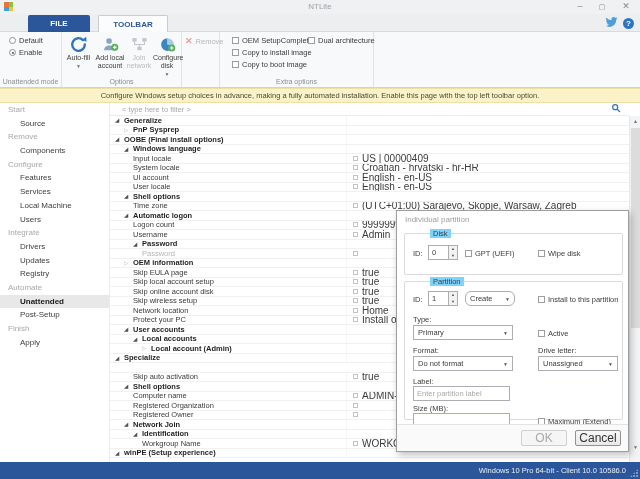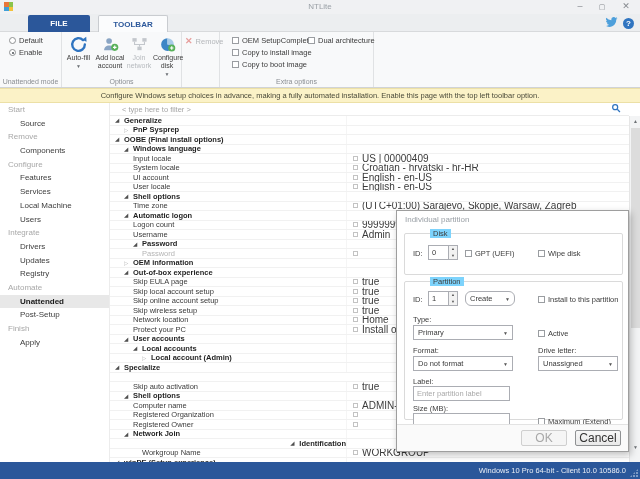--- a/index.html
+++ b/index.html
@@ -381,47 +381,40 @@
         </div>
       </div>
       <div class="trow">
         <div class="tname" style="padding-left: 14px;">
           <span class="exp closed">▷</span>
           <span class="tlabel b">OEM information</span>
         </div>
         <div class="tval"></div>
       </div>
       <div class="trow">
-        <div class="tname" style="padding-left: 14px;">
-          <span class="exp">◢</span>
-          <span class="tlabel b">Out-of-box experience</span>
-        </div>
-        <div class="tval"></div>
-      </div>
-      <div class="trow">
         <div class="tname" style="padding-left: 23px;">
           <span class="tlabel">Skip EULA page</span>
         </div>
         <div class="tval">
           <span class="tcb"></span>
           <span class="tvtext">true</span>
         </div>
       </div>
       <div class="trow">
         <div class="tname" style="padding-left: 23px;">
           <span class="tlabel">Skip local account setup</span>
         </div>
         <div class="tval">
           <span class="tcb"></span>
           <span class="tvtext">true</span>
         </div>
       </div>
       <div class="trow">
         <div class="tname" style="padding-left: 23px;">
-          <span class="tlabel">Skip online account setup</span>
+          <span class="tlabel">Skip online account disk</span>
         </div>
         <div class="tval">
           <span class="tcb"></span>
           <span class="tvtext">true</span>
         </div>
       </div>
       <div class="trow">
         <div class="tname" style="padding-left: 23px;">
           <span class="tlabel">Skip wireless setup</span>
         </div>
@@ -521,21 +514,21 @@
         </div>
       </div>
       <div class="trow">
         <div class="tname" style="padding-left: 14px;">
           <span class="exp">◢</span>
           <span class="tlabel b">Network Join</span>
         </div>
         <div class="tval"></div>
       </div>
       <div class="trow">
-        <div class="tname" style="padding-left: 23px; justify-content: flex-end;">
+        <div class="tname" style="padding-left: 23px;">
           <span class="exp">◢</span>
           <span class="tlabel b">Identification</span>
         </div>
         <div class="tval"></div>
       </div>
       <div class="trow">
         <div class="tname" style="padding-left: 32px;">
           <span class="tlabel">Workgroup Name</span>
         </div>
         <div class="tval">

